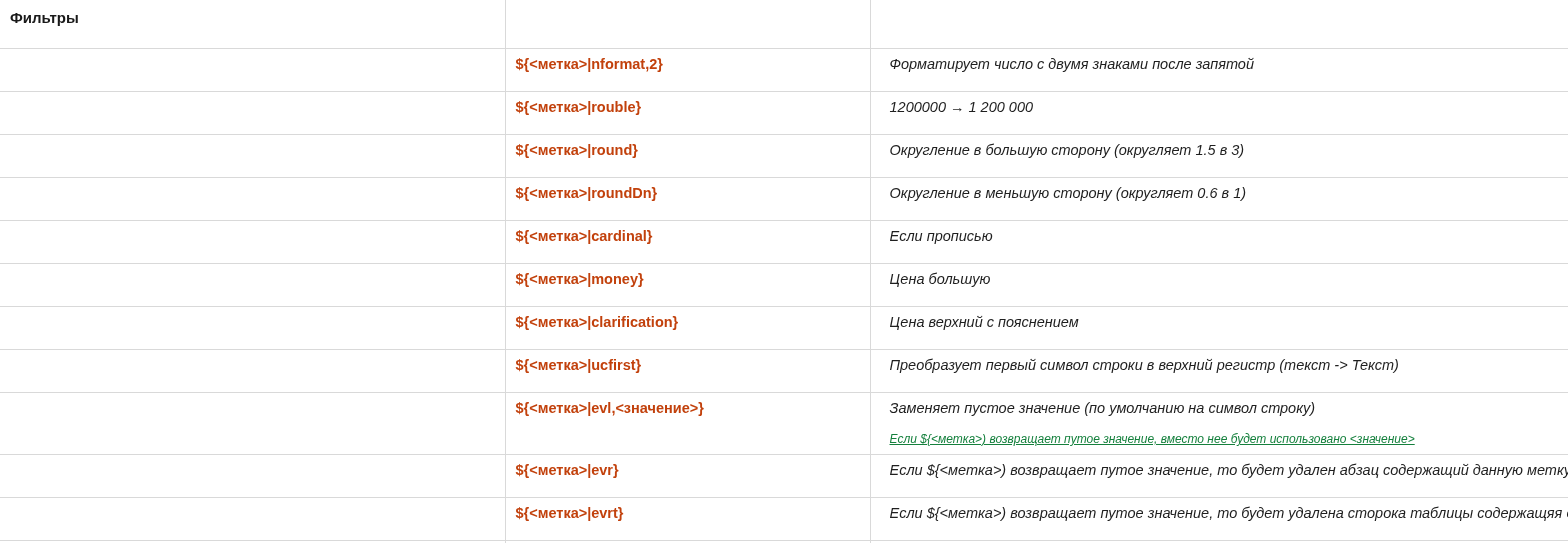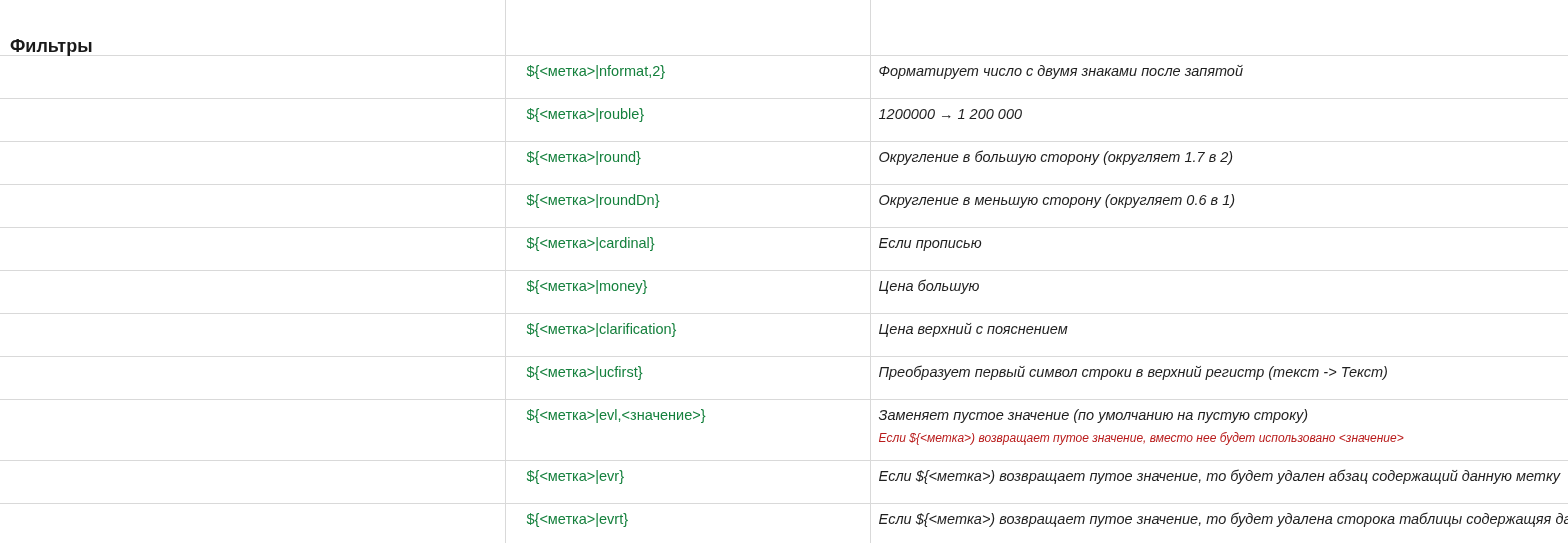--- a/index.html
+++ b/index.html
@@ -38,58 +38,59 @@
   tr.head-row td {
     height: 39px;
     border-top: none;
   }
   tr.head-row td.title-cell {
     padding: 9px 10px 0 10px;
     border-left: none;
   }
   .section-title {
     font-weight: bold;
-    font-size: 18px;
+    font-size: 15px;
     color: #1a1a1a;
     line-height: 18px;
     white-space: nowrap;
-    margin-top: 28px;
   }
   tr.head-row td.blank-cell { border-right: none; }
 
   tr.data-row td { height: 30px; }
   tr.data-row td.empty-cell {
     border-left: none;
   }
   tr.data-row td.token-cell {
-    padding: 6px 10px 6px 21px;
+    padding: 6px 10px 6px 10px;
     font-size: 14.5px;
     line-height: 18px;
-    color: #15803d;
+    color: #c2410c;
     white-space: nowrap;
     overflow: visible;
+    font-weight: bold;
   }
   tr.data-row td.desc-cell {
-    padding: 6px 6px 6px 8px;
+    padding: 6px 6px 6px 19px;
     font-style: italic;
     font-size: 14.5px;
     line-height: 18px;
     color: #1f1f1f;
     border-right: none;
     white-space: nowrap;
     overflow: visible;
   }
   .desc-sub {
     display: block;
     font-style: italic;
     font-size: 12px;
     line-height: 17px;
-    color: #b91c1c;
-    margin-top: 6px;
+    color: #15803d;
+    margin-top: 14px;
     white-space: nowrap;
+    text-decoration: underline;
   }
   tr.data-row.tall td { height: 48px; }
   tr:last-child td { }
 </style>
 </head>
 <body>
 
 <div class="page">
   <table class="filters">
     <colgroup>
@@ -111,21 +112,21 @@
           <td class="desc-cell"><span>Форматирует число с двумя знаками после запятой</span></td>
         </tr>
         <tr class="data-row">
           <td class="empty-cell"></td>
           <td class="token-cell">${&lt;метка&gt;|rouble}</td>
           <td class="desc-cell"><span>1200000 → 1 200 000</span></td>
         </tr>
         <tr class="data-row">
           <td class="empty-cell"></td>
           <td class="token-cell">${&lt;метка&gt;|round}</td>
-          <td class="desc-cell"><span>Округление в большую сторону (округляет 1.7 в 2)</span></td>
+          <td class="desc-cell"><span>Округление в большую сторону (округляет 1.5 в 3)</span></td>
         </tr>
         <tr class="data-row">
           <td class="empty-cell"></td>
           <td class="token-cell">${&lt;метка&gt;|roundDn}</td>
           <td class="desc-cell"><span>Округление в меньшую сторону (округляет 0.6 в 1)</span></td>
         </tr>
         <tr class="data-row">
           <td class="empty-cell"></td>
           <td class="token-cell">${&lt;метка&gt;|cardinal}</td>
           <td class="desc-cell"><span>Если прописью</span></td>
@@ -141,21 +142,21 @@
           <td class="desc-cell"><span>Цена верхний с пояснением</span></td>
         </tr>
         <tr class="data-row">
           <td class="empty-cell"></td>
           <td class="token-cell">${&lt;метка&gt;|ucfirst}</td>
           <td class="desc-cell"><span>Преобразует первый символ строки в верхний регистр (текст -&gt; Текст)</span></td>
         </tr>
         <tr class="data-row tall">
           <td class="empty-cell"></td>
           <td class="token-cell">${&lt;метка&gt;|evl,&lt;значение&gt;}</td>
-          <td class="desc-cell"><span>Заменяет пустое значение (по умолчанию на пустую строку)</span><span class="desc-sub">Если ${&lt;метка&gt;) возвращает путое значение, вместо нее будет использовано &lt;значение&gt;</span></td>
+          <td class="desc-cell"><span>Заменяет пустое значение (по умолчанию на символ строку)</span><span class="desc-sub">Если ${&lt;метка&gt;) возвращает путое значение, вместо нее будет использовано &lt;значение&gt;</span></td>
         </tr>
         <tr class="data-row">
           <td class="empty-cell"></td>
           <td class="token-cell">${&lt;метка&gt;|evr}</td>
           <td class="desc-cell"><span>Если ${&lt;метка&gt;) возвращает путое значение, то будет удален абзац содержащий данную метку</span></td>
         </tr>
         <tr class="data-row">
           <td class="empty-cell"></td>
           <td class="token-cell">${&lt;метка&gt;|evrt}</td>
           <td class="desc-cell"><span>Если ${&lt;метка&gt;) возвращает путое значение, то будет удалена сторока таблицы содержащяя данную метку</span></td>

